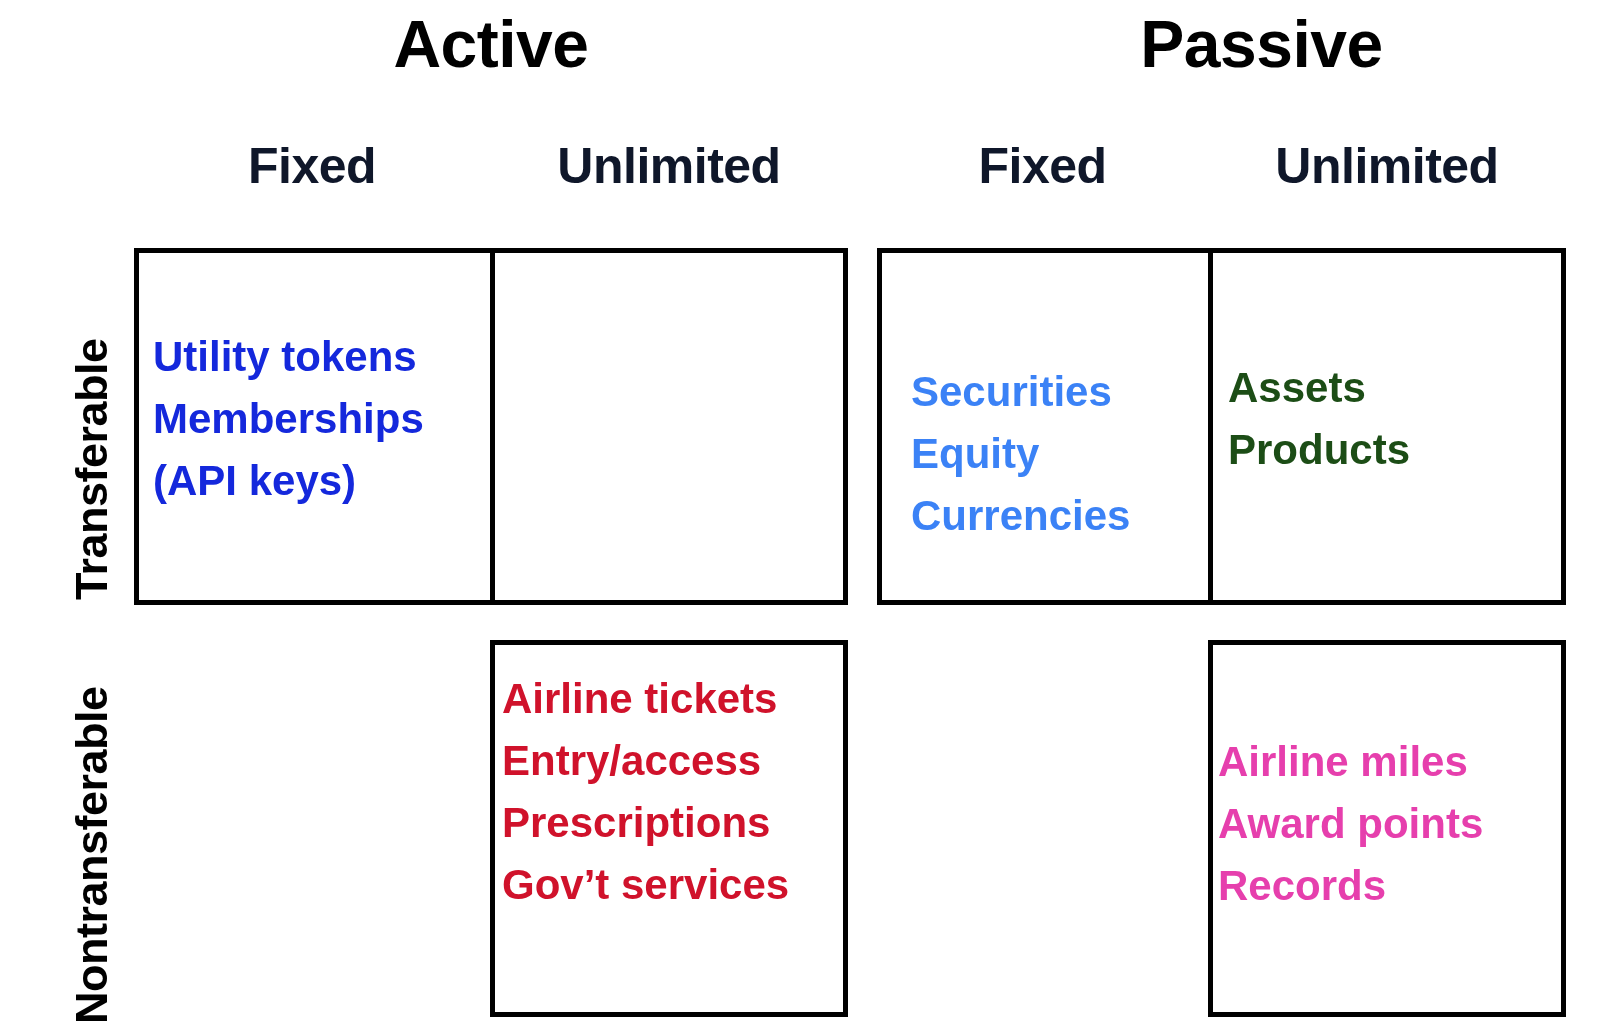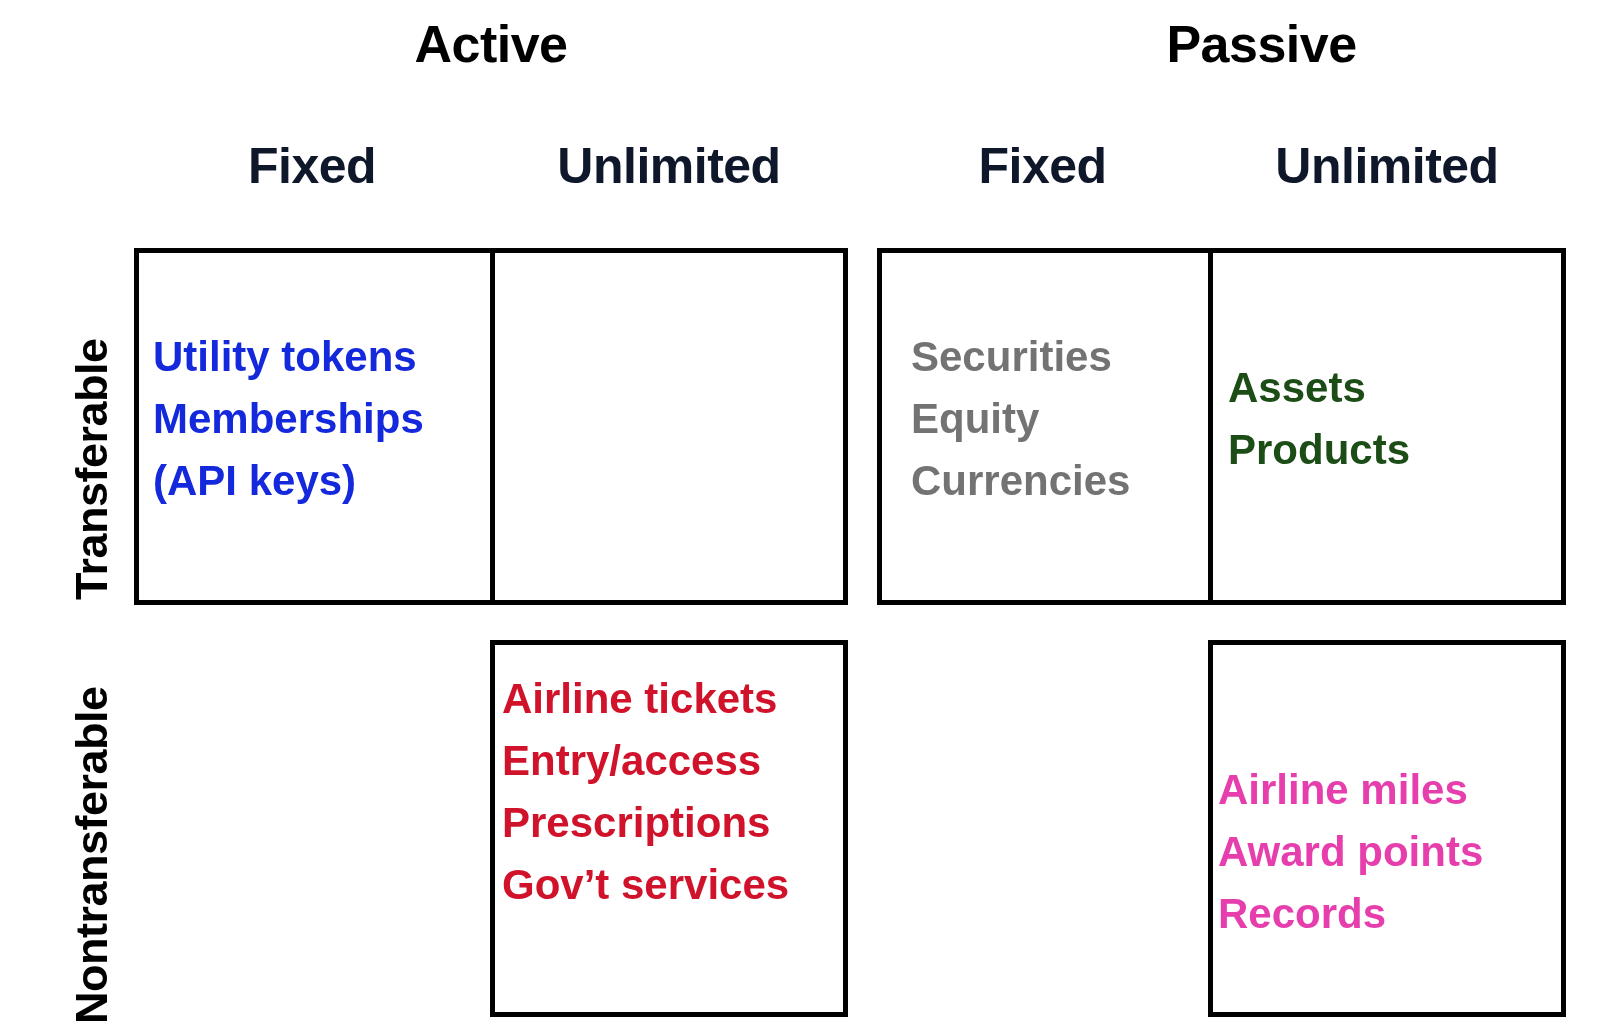--- a/index.html
+++ b/index.html
@@ -17,21 +17,21 @@
     width: 1600px;
     height: 1034px;
     background: #ffffff;
     overflow: hidden;
   }
 
   
   .group-title {
     position: absolute;
     font-weight: bold;
-    font-size: 52px;
+    font-size: 66px;
     line-height: 80px;
     color: #000000;
     text-align: center;
     letter-spacing: -0.5px;
     white-space: nowrap;
   }
   #group-active  { left: 134px; top: 4px;  width: 714px; }
   #group-passive { left: 917px; top: 4px;  width: 689px; }
 
   
@@ -105,21 +105,21 @@
     white-space: nowrap;
   }
   .cell-text .line { display: block; }
 
   #cell-active-fixed-trans      { left: 153px;  top: 326px; color: var(--c-blue); }
   #cell-active-unlimited-trans  { left: 502px;  top: 326px; color: var(--c-navy); }
   #cell-passive-fixed-trans     { left: 911px;  top: 326px; color: var(--c-green); }
   #cell-passive-unlimited-trans { left: 1228px; top: 357px; color: var(--c-darkgreen); }
 
   #cell-active-unlimited-nontrans  { left: 502px;  top: 668px; color: var(--c-red); }
-  #cell-passive-unlimited-nontrans { left: 1218px; top: 731px; color: var(--c-magenta); margin-top: 28px; }
+  #cell-passive-unlimited-nontrans { left: 1218px; top: 731px; color: var(--c-magenta); }
 
   :root {
     --c-blue: #1428dc;
     --c-navy: #25399b;
     --c-green: #2e8b3c;
     --c-darkgreen: #1c4d16;
     --c-red: #d0122b;
     --c-magenta: #e63fad;
   }
 </style>
@@ -150,21 +150,21 @@
 
   <div class="cell-text" id="cell-active-fixed-trans" style="color: rgb(20, 40, 220);">
       <span class="line">Utility tokens</span>
       <span class="line">Memberships</span>
       <span class="line">(API keys)</span>
     </div>
 
   <div class="cell-text" id="cell-active-unlimited-trans" style="color: rgb(37, 57, 155);">
     </div>
 
-  <div class="cell-text" id="cell-passive-fixed-trans" style="color: #737373;">
+  <div class="cell-text" id="cell-passive-fixed-trans" style="color: #3b82f6; margin-top: 35px;">
       <span class="line">Securities</span>
       <span class="line">Equity</span>
       <span class="line">Currencies</span>
     </div>
 
   <div class="cell-text" id="cell-passive-unlimited-trans" style="color: rgb(28, 77, 22);">
       <span class="line">Assets</span>
       <span class="line">Products</span>
     </div>
 

